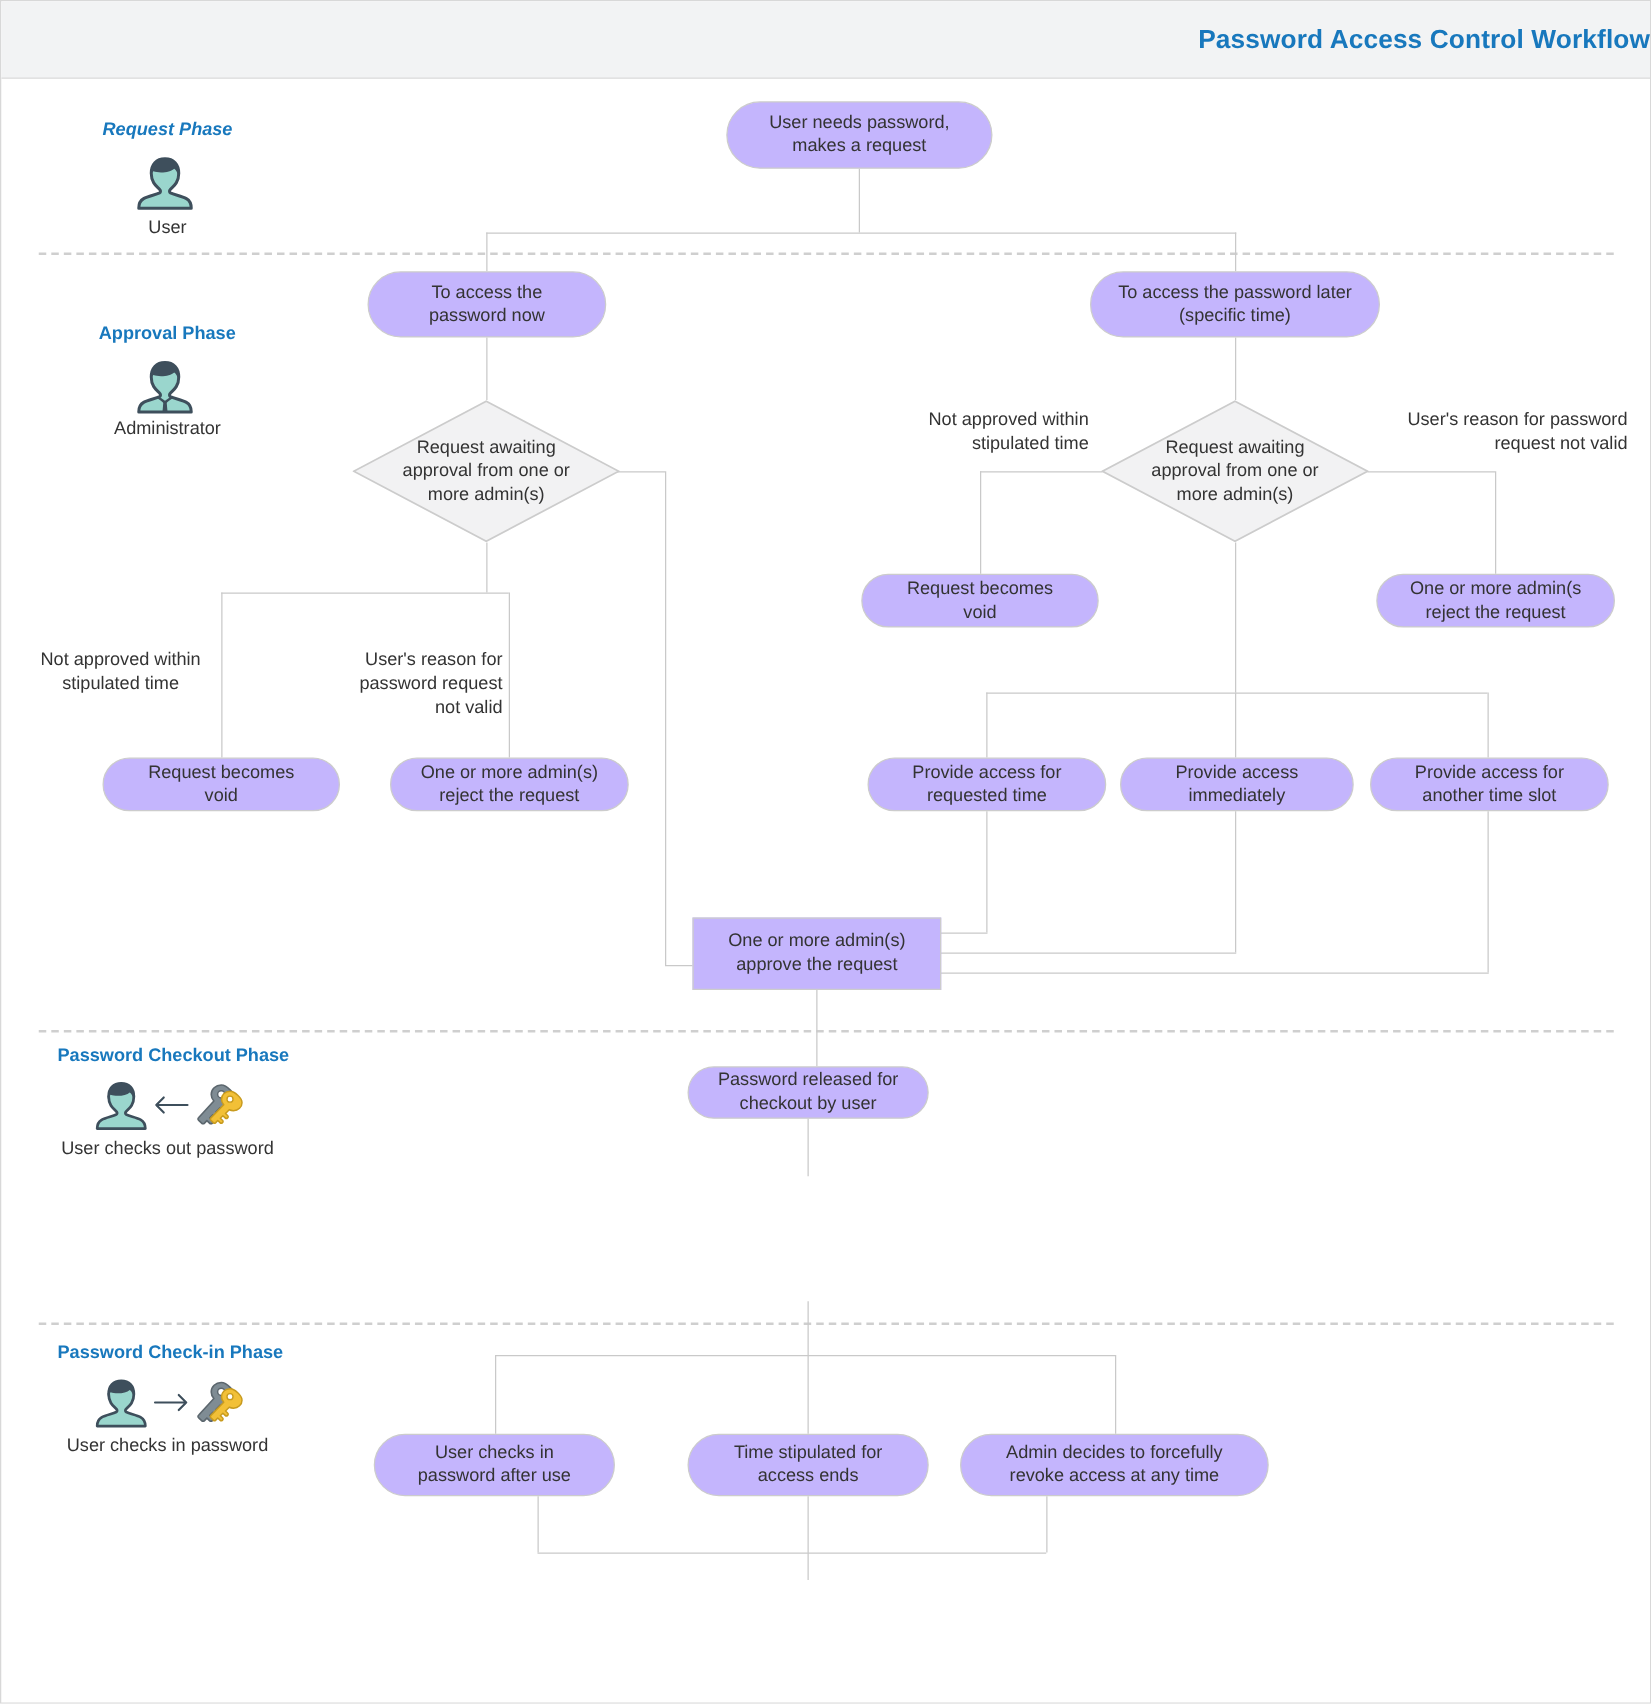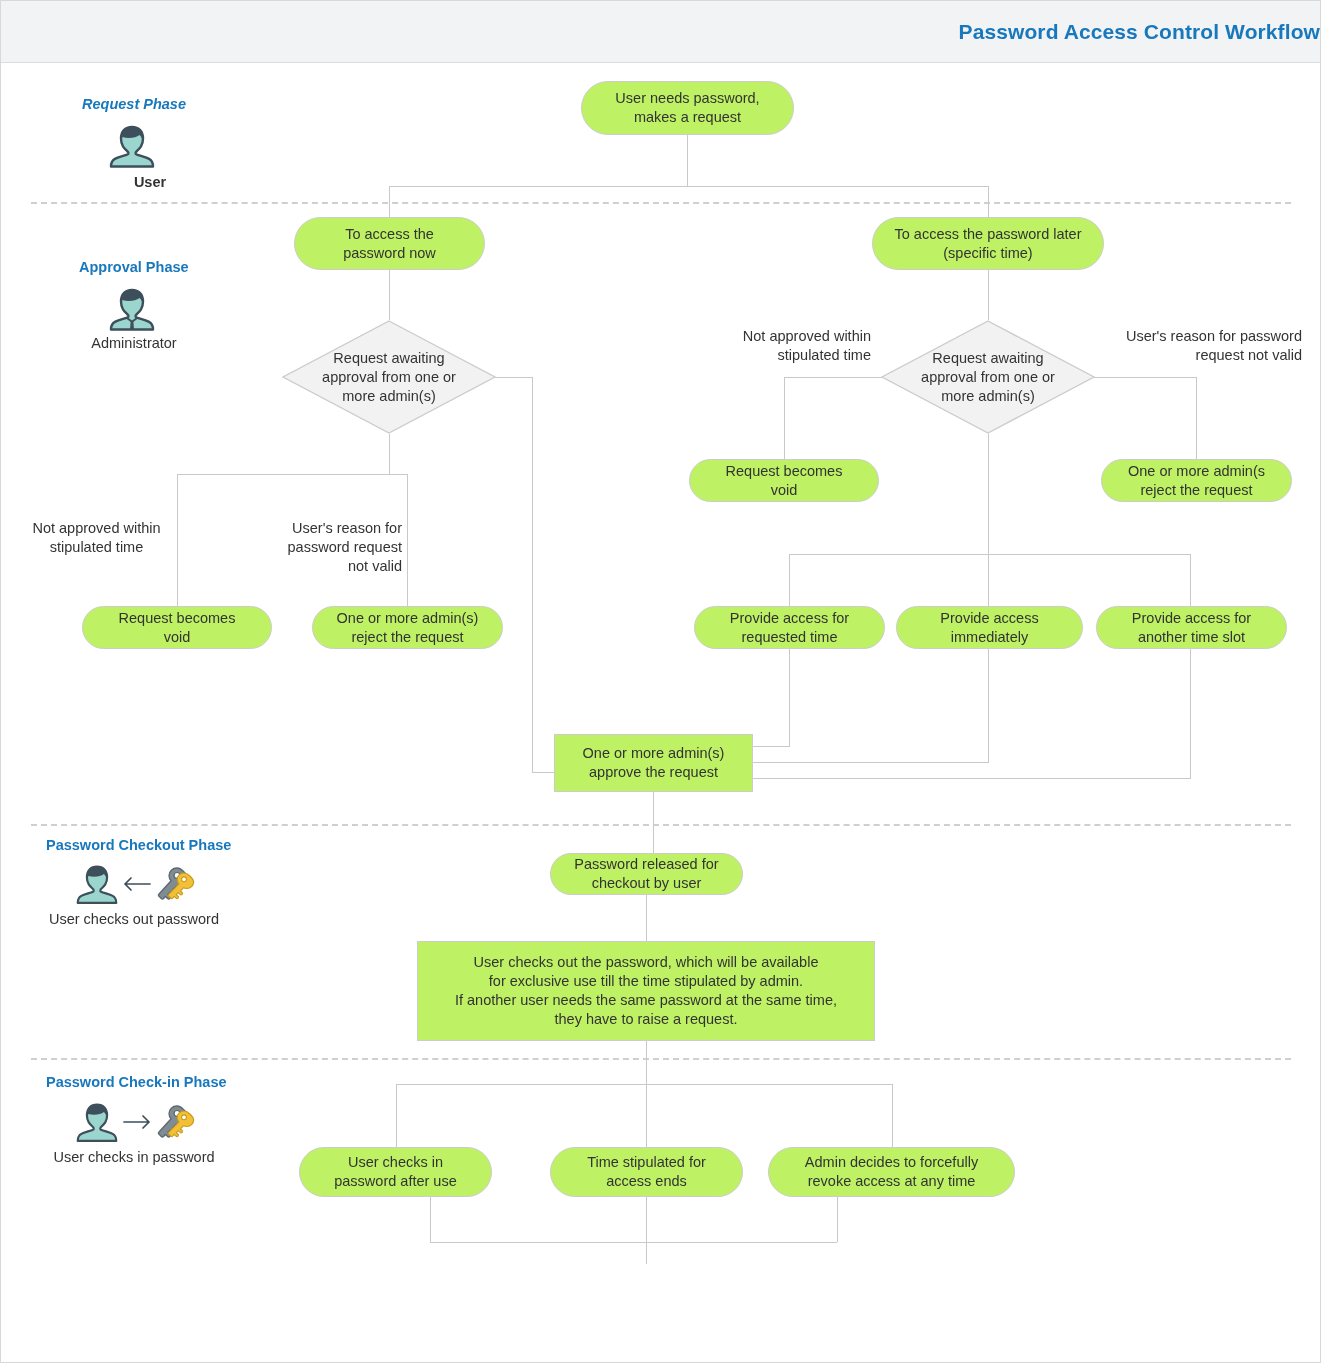--- a/index.html
+++ b/index.html
@@ -21,21 +21,21 @@
                white-space:nowrap;}
   .legend-cap{position:absolute;font-size:14.5px;color:#333;white-space:nowrap;}
   .legend-icon{position:absolute;}
 
   
   .ln{position:absolute;background:#c9c9c9;}
   .lnv{width:1px;}
   .lnh{height:1px;}
 
   
-  .node{position:absolute;box-sizing:border-box;background:#bef264;
+  .node{position:absolute;box-sizing:border-box;background:#c4b5fd;
         border:1px solid #cccccc;display:flex;align-items:center;
         justify-content:center;text-align:center;color:#333333;
         font-size:14.5px;line-height:19px;padding:0 10px;}
   .pill{border-radius:999px;}
   .rect{border-radius:0px;}
 
   
   .diamond{position:absolute;}
   .diamond .shape{position:absolute;left:0;top:0;width:100%;height:100%;}
   .diamond .dtext{position:absolute;left:0;top:0;width:100%;height:100%;
@@ -61,21 +61,21 @@
   <div class="lane-div" style="left:30px;top:823px;width:1260px;"></div>
   <div class="lane-div" style="left:30px;top:1057px;width:1260px;"></div>
 
   <div class="phase-label" style="left:81px;top:95px;font-style:italic;">Request Phase</div>
   <div class="legend-icon" style="left:105px;top:122px;width:52px;height:48px;">
     <svg width="52" height="48" viewBox="0 0 52 48">
       <path d="M26 4c-7 0-11 4.5-11 11.5 0 3 .7 5.7 2 7.8 1.6 2.6 4 4.3 5 5.6.6.9.5 2-.3 2.4-3.5 1.6-9.4 2.6-12.8 4.6C6.4 37.3 5 40 5 43.5h42c0-3.5-1.4-6.2-3.9-7.6-3.4-2-9.3-3-12.8-4.6-.8-.4-.9-1.5-.3-2.4 1-1.3 3.4-3 5-5.6 1.3-2.1 2-4.8 2-7.8C37 8.5 33 4 26 4z" fill="#9ad6cd" stroke="#3e4f5c" stroke-width="2.4" stroke-linejoin="round"></path>
       <path d="M15.1 14.4c0-6.6 4.2-10.9 10.9-10.9S37 7.8 37 14.4c0 1.3-.15 2.5-.4 3.6-.55-3.1-1.6-5-3.2-6.1-2.1 1.9-6.1 3-10.6 3-2.3 0-4.4-.3-6.1-.85-1.1 1-1.8 2.5-2.2 4.5-.25-1.2-.4-2.4-.4-3.75z" fill="#3e4f5c"></path>
     </svg>
   </div>
-  <div class="legend-cap" style="left:16px;top:173px;width:266px;text-align:center;font-weight:bold;">User</div>
+  <div class="legend-cap" style="left:0px;top:173px;width:266px;text-align:center;">User</div>
 
   <div class="phase-label" style="left:78px;top:258px;">Approval Phase</div>
   <div class="legend-icon" style="left:105px;top:285px;width:52px;height:48px;">
     <svg width="52" height="48" viewBox="0 0 52 48">
       <path d="M26 4c-7 0-11 4.5-11 11.5 0 3 .7 5.7 2 7.8 1.6 2.6 4 4.3 5 5.6.6.9.5 2-.3 2.4-3.5 1.6-9.4 2.6-12.8 4.6C6.4 37.3 5 40 5 43.5h42c0-3.5-1.4-6.2-3.9-7.6-3.4-2-9.3-3-12.8-4.6-.8-.4-.9-1.5-.3-2.4 1-1.3 3.4-3 5-5.6 1.3-2.1 2-4.8 2-7.8C37 8.5 33 4 26 4z" fill="#9ad6cd" stroke="#3e4f5c" stroke-width="2.4" stroke-linejoin="round"></path>
       <path d="M15.1 14.4c0-6.6 4.2-10.9 10.9-10.9S37 7.8 37 14.4c0 1.3-.15 2.5-.4 3.6-.55-3.1-1.6-5-3.2-6.1-2.1 1.9-6.1 3-10.6 3-2.3 0-4.4-.3-6.1-.85-1.1 1-1.8 2.5-2.2 4.5-.25-1.2-.4-2.4-.4-3.75z" fill="#3e4f5c"></path>
       <path d="M21.4 31.3l4.6 3.2 4.6-3.2 2.1 1c-2.3 1.1-4.6 2.9-6.7 5.2-2.1-2.3-4.4-4.1-6.7-5.2z" fill="#3e4f5c"></path>
       <path d="M24.7 35.3h2.6l.7 8h-4z" fill="#3e4f5c"></path>
     </svg>
   </div>
@@ -229,24 +229,20 @@
 immediately</div>
   <div class="node pill" style="left:1095px;top:605px;width:191px;height:43px;white-space:pre-line;">Provide access for
 another time slot</div>
 
   <div class="node rect" style="left:553px;top:733px;width:199px;height:58px;white-space:pre-line;">One or more admin(s)
 approve the request</div>
 
   <div class="node pill" style="left:549px;top:852px;width:193px;height:42px;white-space:pre-line;">Password released for
 checkout by user</div>
 
-  <div class="node rect" style="left:416px;top:940px;width:458px;height:100px;white-space:pre-line;">User checks out the password, which will be available
-for exclusive use till the time stipulated by admin.
-If another user needs the same password at the same time,
-they have to raise a request.</div>
 
   <div class="node pill" style="left:298px;top:1146px;width:193px;height:50px;white-space:pre-line;">User checks in
 password after use</div>
   <div class="node pill" style="left:549px;top:1146px;width:193px;height:50px;white-space:pre-line;">Time stipulated for
 access ends</div>
   <div class="node pill" style="left:767px;top:1146px;width:247px;height:50px;white-space:pre-line;">Admin decides to forcefully
 revoke access at any time</div>
 
 
 </div>

